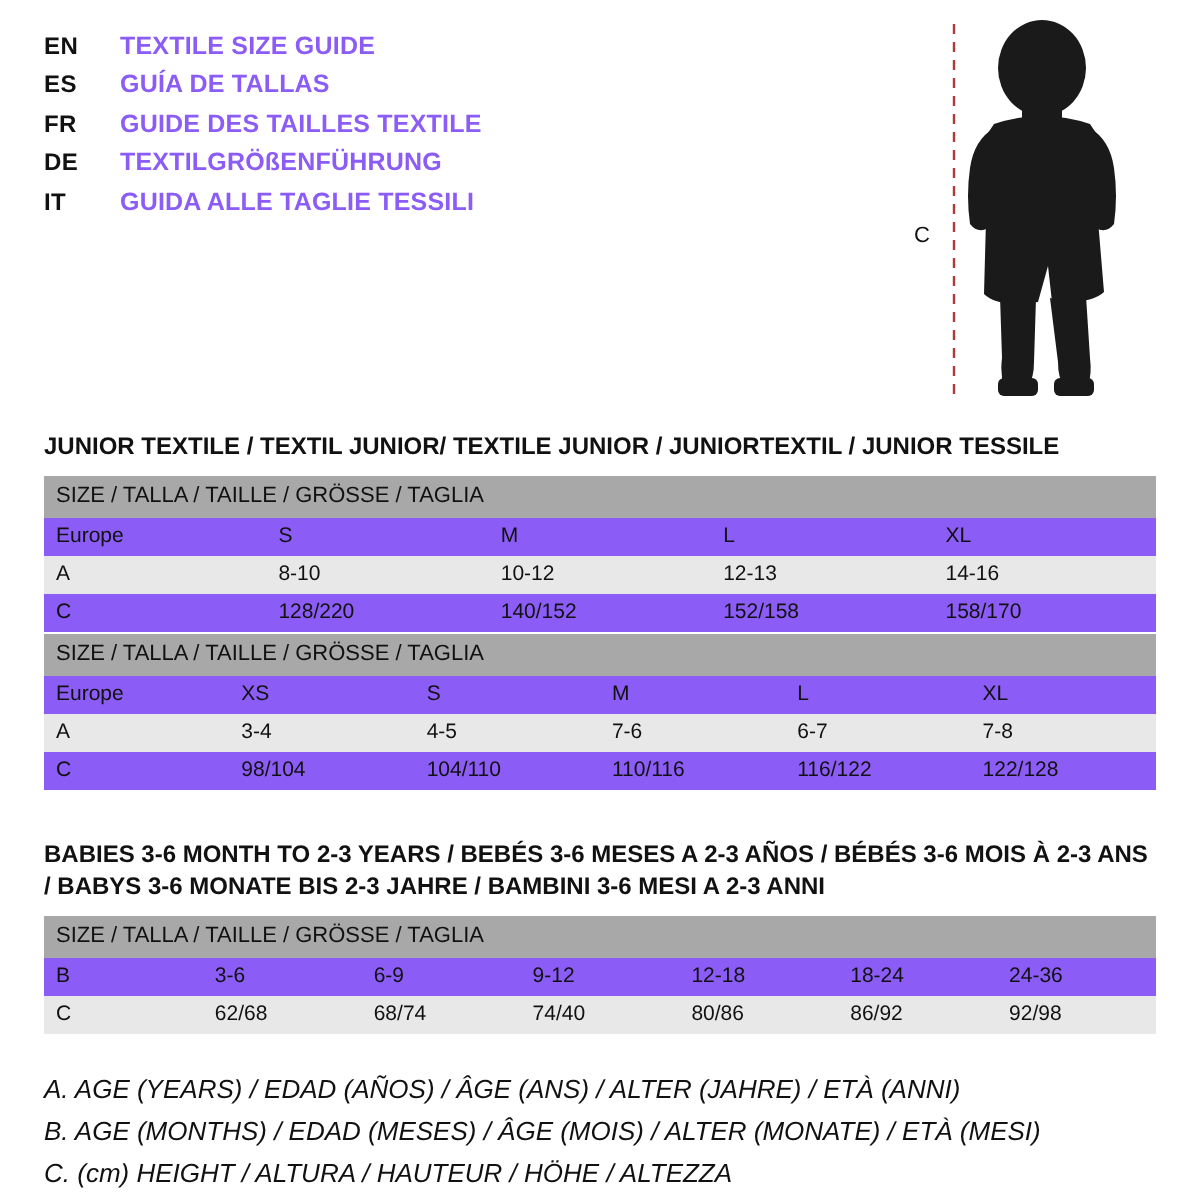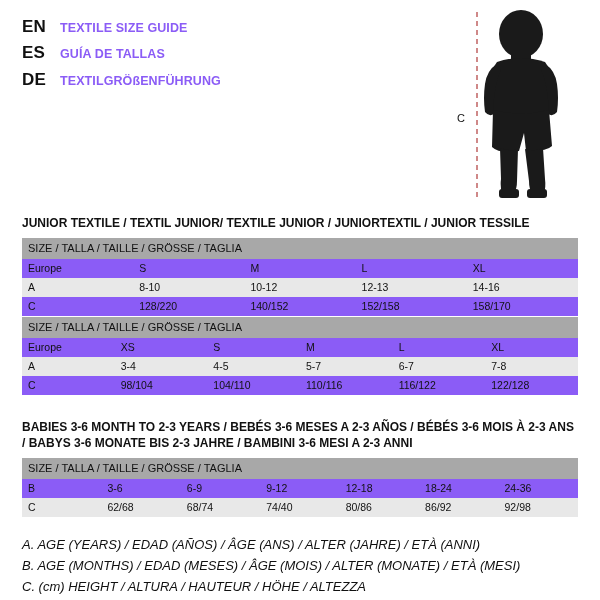--- a/index.html
+++ b/index.html
@@ -29,21 +29,21 @@
     width: 420px;
   }
   .lang-row {
     display: flex;
     align-items: baseline;
     line-height: 1.55;
   }
   .lang-code {
     width: 38px;
     flex: 0 0 38px;
-    font-size: 17px;
+    font-size: 12px;
     font-weight: bold;
     letter-spacing: .2px;
     color: #111;
   }
   .lang-title {
     font-size: 12.5px;
     font-weight: bold;
     color: #8b5cf6;
     letter-spacing: .1px;
   }
@@ -128,22 +128,30 @@
   <div class="header">
     <div class="lang-row">
       <span class="lang-code">EN</span>
       <span class="lang-title">TEXTILE SIZE GUIDE</span>
     </div>
     <div class="lang-row">
       <span class="lang-code">ES</span>
       <span class="lang-title">GUÍA DE TALLAS</span>
     </div>
     <div class="lang-row">
+      <span class="lang-code">FR</span>
+      <span class="lang-title">GUIDE DES TAILLES TEXTILE</span>
+    </div>
+    <div class="lang-row">
       <span class="lang-code">DE</span>
       <span class="lang-title">TEXTILGRÖßENFÜHRUNG</span>
+    </div>
+    <div class="lang-row">
+      <span class="lang-code">IT</span>
+      <span class="lang-title">GUIDA ALLE TAGLIE TESSILI</span>
     </div>
   </div>
 
   <div class="figure-wrap">
     <svg width="130" height="195" viewBox="0 0 130 195" xmlns="http://www.w3.org/2000/svg">
 
       <line x1="22" y1="4" x2="22" y2="190" stroke="#b03a3a" stroke-width="1.2" stroke-dasharray="5,4"></line>
       <g fill="#1a1a1a">
 
         <ellipse cx="66" cy="26" rx="22" ry="24"></ellipse>
@@ -212,21 +220,21 @@
           <td>XS</td>
           <td>S</td>
           <td>M</td>
           <td>L</td>
           <td>XL</td>
         </tr>
         <tr class="shaded">
           <td class="col-label">A</td>
           <td>3-4</td>
           <td>4-5</td>
-          <td>5-7</td>
+          <td>7-6</td>
           <td>6-7</td>
           <td>7-8</td>
         </tr>
         <tr class="plain">
           <td class="col-label">C</td>
           <td>98/104</td>
           <td>104/110</td>
           <td>110/116</td>
           <td>116/122</td>
           <td>122/128</td>

